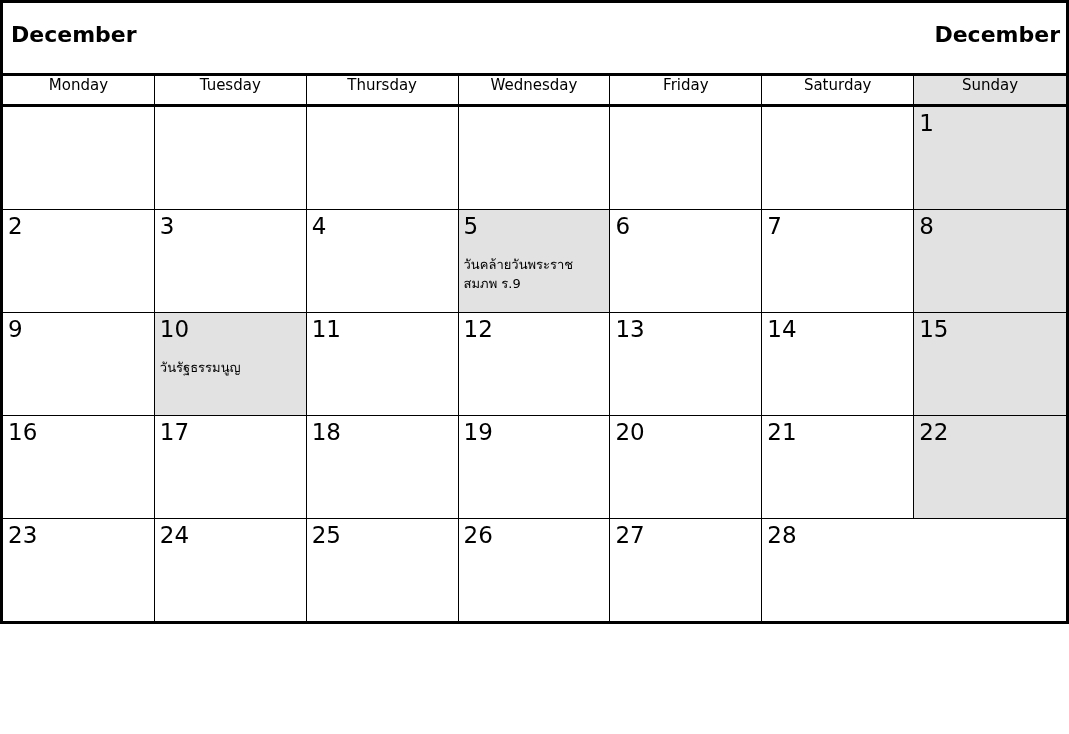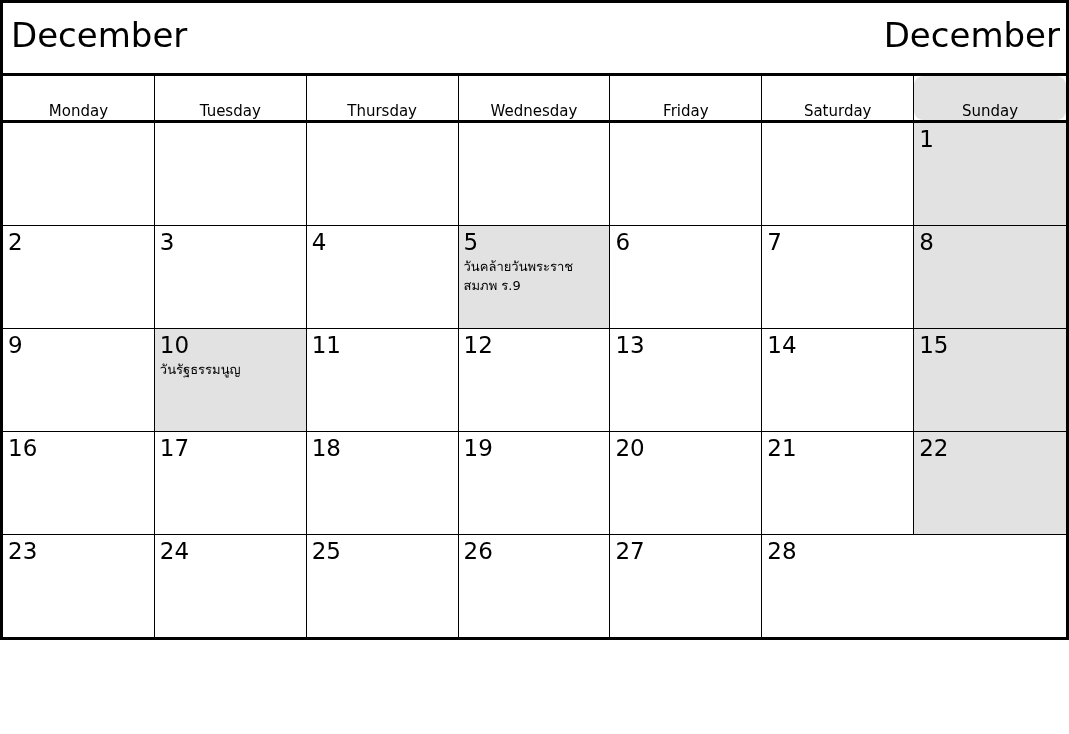--- a/index.html
+++ b/index.html
@@ -30,23 +30,23 @@
     border-top: 3px solid #000;
     border-left: 3px solid #000;
     border-right: 3px solid #000;
     border-bottom: 3px solid #000;
     display: flex;
     align-items: center;
     justify-content: space-between;
     padding: 0 6px 6px 8px;
   }
   .title-left, .title-right {
-    font-size: 34px;
+    font-size: 22px;
     line-height: 40px;
-    font-weight: 400;
+    font-weight: 700;
     white-space: nowrap;
   }
   .title-right {
     text-align: right;
   }
 
   
   .grid {
     position: relative;
     box-sizing: border-box;
@@ -55,34 +55,33 @@
     border-bottom: 3px solid #000;
   }
 
   .dow-row {
     display: grid;
     grid-template-columns: repeat(7, 1fr);
     border-bottom: 3px solid #000;
   }
   .dow-cell {
     box-sizing: border-box;
-    height: 44px;
+    height: 28px;
     display: flex;
-    align-items: flex-end;
+    align-items: flex-start;
     justify-content: center;
     font-size: 15px;
     border-right: 1px solid #000;
     background: #ffffff;
   }
   .dow-cell:last-child {
     border-right: none;
   }
   .dow-cell.weekend {
     background: #e2e2e2;
-    border-radius: 9px;
   }
 
   .week-row {
     display: grid;
     grid-template-columns: repeat(7, 1fr);
     border-bottom: 1px solid #000;
   }
   .week-row:last-child {
     border-bottom: none;
   }
@@ -103,21 +102,21 @@
   }
   .day-num {
     font-size: 23px;
     line-height: 27px;
     display: block;
   }
   .day-note {
     font-size: 13px;
     line-height: 19px;
     display: block;
-    margin-top: 1px;
+    margin-top: 15px;
     word-break: break-word;
   }
   .day-cell.empty .day-num { visibility: hidden; }
 </style>
 </head>
 <body>
 
 <div class="calendar">
 
   <div class="title-bar">

